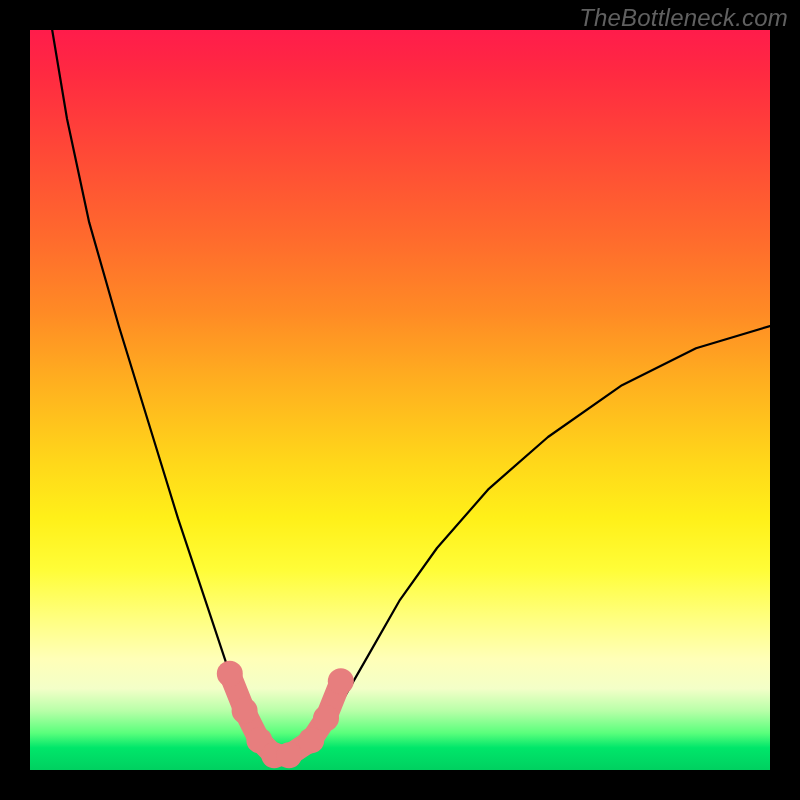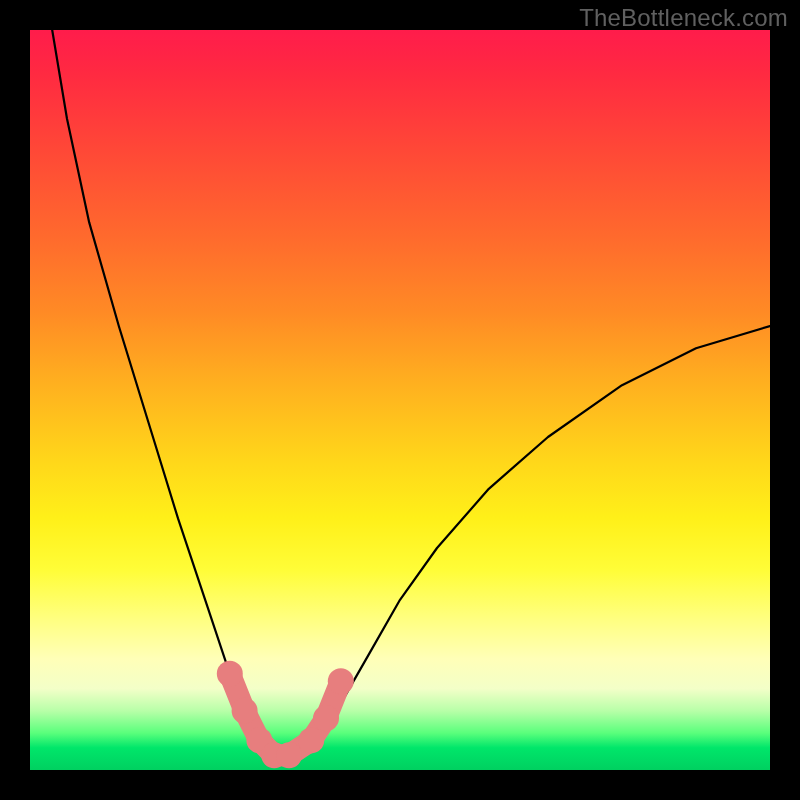--- a/index.html
+++ b/index.html
@@ -18,20 +18,21 @@
   }
   .watermark {
     position: absolute;
     top: 4px;
     right: 12px;
     font-size: 24px;
     font-weight: 500;
     color: #606060;
     letter-spacing: 0.2px;
     z-index: 5;
+    font-style: italic;
   }
   .plot-area {
     position: absolute;
     left: 30px;
     top: 30px;
     width: 740px;
     height: 740px;
     overflow: hidden;
   }
   .gradient-bg {

